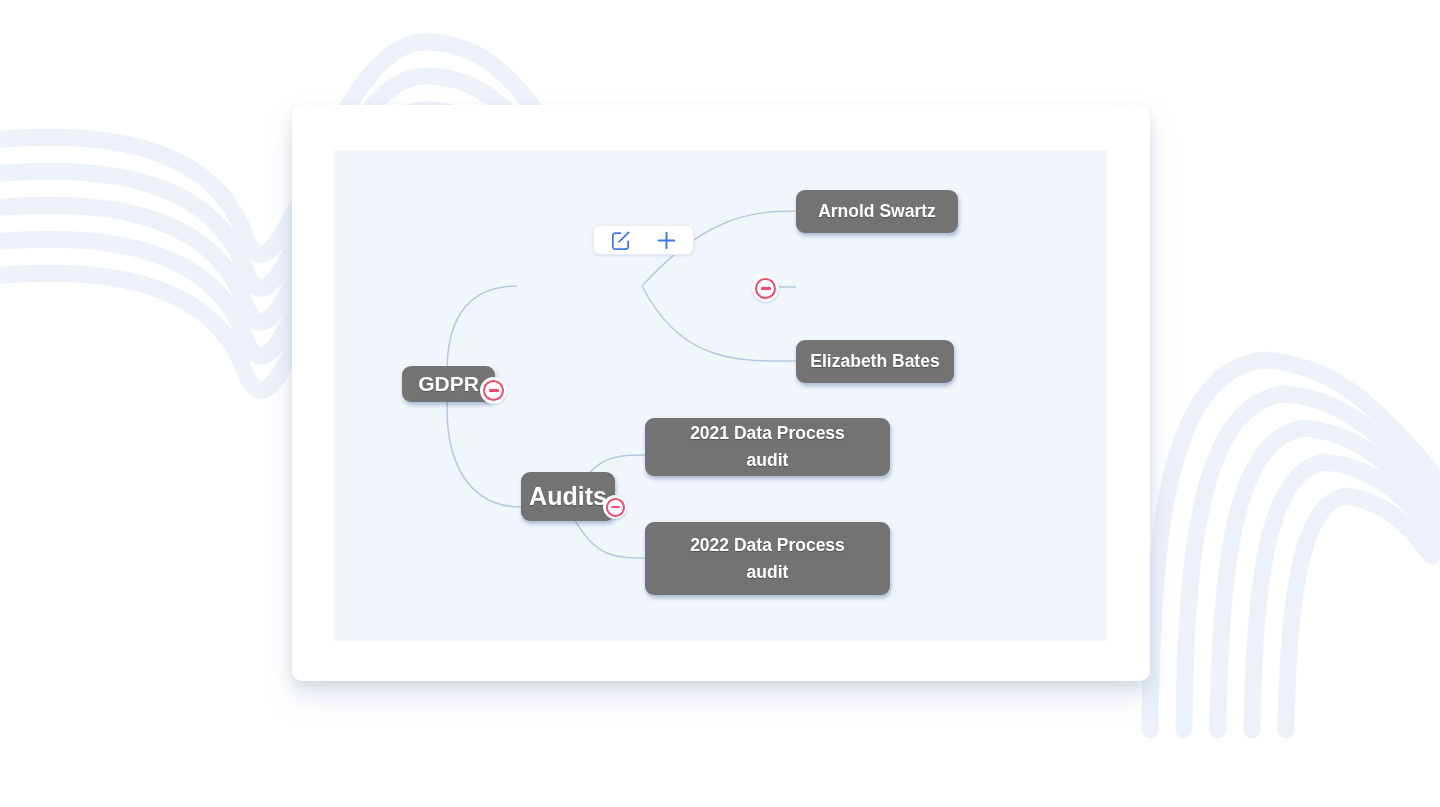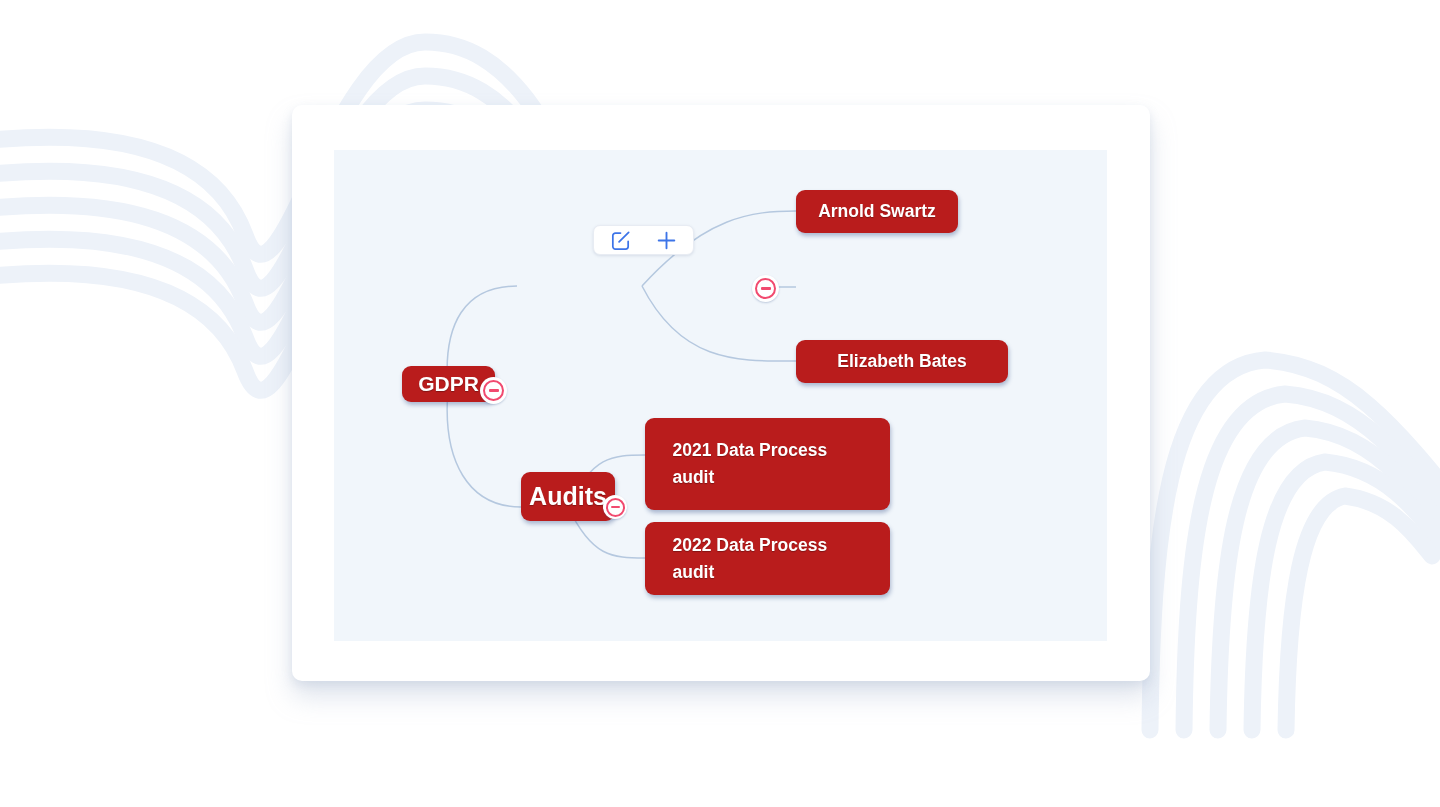--- a/index.html
+++ b/index.html
@@ -10,32 +10,32 @@
   .bg-waves{position:absolute;left:0;top:0;width:1440px;height:807px;}
 
   
   .card{position:absolute;left:292px;top:105px;width:858px;height:576px;background:#ffffff;
         border-radius:10px;box-shadow:0 4px 10px rgba(165,180,205,.25),0 16px 26px rgba(165,180,205,.35);}
   .panel{position:absolute;left:42px;top:45px;width:773px;height:491px;background:#F1F6FB;}
 
   .edges{position:absolute;left:0;top:0;width:773px;height:491px;}
 
   
-  .node{position:absolute;background:#b91c1c;border-radius:9px;display:flex;align-items:center;
-        justify-content:center;color:#ffffff;font-weight:700;text-align:left;
+  .node{position:absolute;background:#737373;border-radius:9px;display:flex;align-items:center;
+        justify-content:center;color:#ffffff;font-weight:700;text-align:center;
         box-shadow:1px 3px 4px rgba(40,70,130,.35);text-shadow:0 1px 1px rgba(0,0,0,.3);cursor:pointer;}
   .node .lbl{display:block;}
   .n-gdpr   {left:68px;  top:216px; width:93px;  height:36px; font-size:21px;}
   .n-anon   {left:183px; top:98px;  width:251px; height:76px; font-size:17.5px;line-height:27px;}
   .n-anon .lbl{max-width:170px;}
   .n-arnold {left:462px; top:40px;  width:162px; height:43px; font-size:17.5px;}
   .n-chris  {left:462px; top:115px; width:167px; height:43px; font-size:17.5px;}
-  .n-eliz   {left:462px; top:190px; width:212px; height:43px; font-size:17.5px;}
+  .n-eliz   {left:462px; top:190px; width:158px; height:43px; font-size:17.5px;}
   .n-audits {left:187px; top:322px; width:94px;  height:49px; font-size:25px;}
-  .n-2021   {left:311px; top:268px; width:245px; height:92px; font-size:17.5px;line-height:27px;}
+  .n-2021   {left:311px; top:268px; width:245px; height:58px; font-size:17.5px;line-height:27px;}
   .n-2021 .lbl{max-width:190px;}
   .n-2022   {left:311px; top:372px; width:245px; height:73px; font-size:17.5px;line-height:27px;}
   .n-2022 .lbl{max-width:190px;}
 
   
   .collapse{position:absolute;background:#ffffff;border-radius:50%;display:flex;align-items:center;
             justify-content:center;box-shadow:0 1px 2px rgba(40,70,130,.25);cursor:pointer;z-index:5;}
   .collapse .ring{box-sizing:border-box;border:2.5px solid #F14A6F;border-radius:50%;
                   display:flex;align-items:center;justify-content:center;}
   .collapse .bar{background:#F14A6F;border-radius:1px;}

